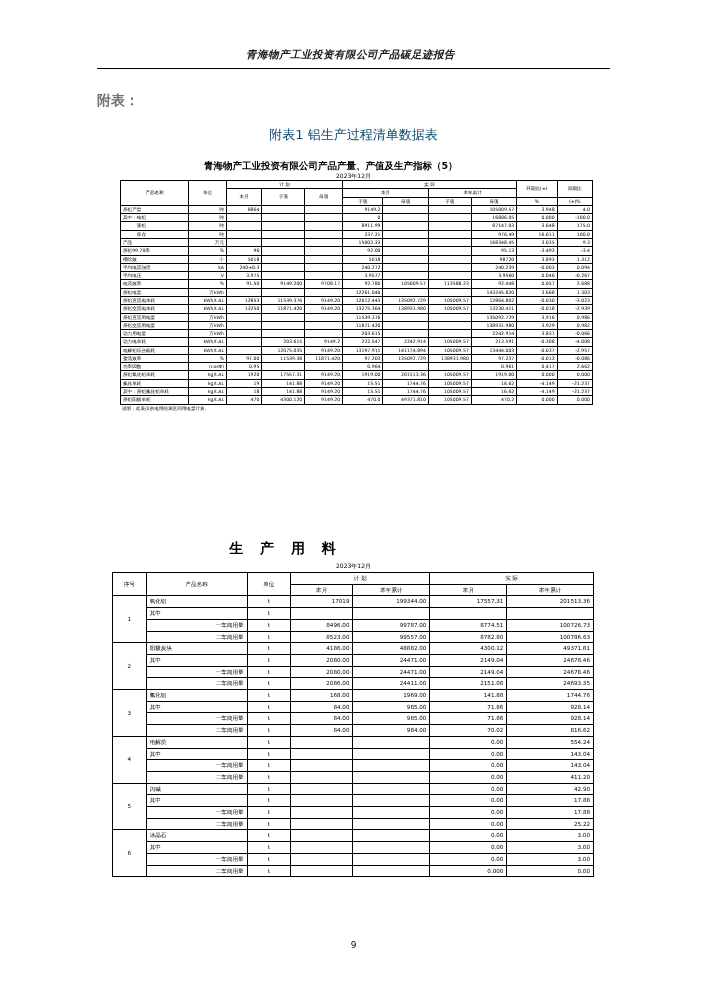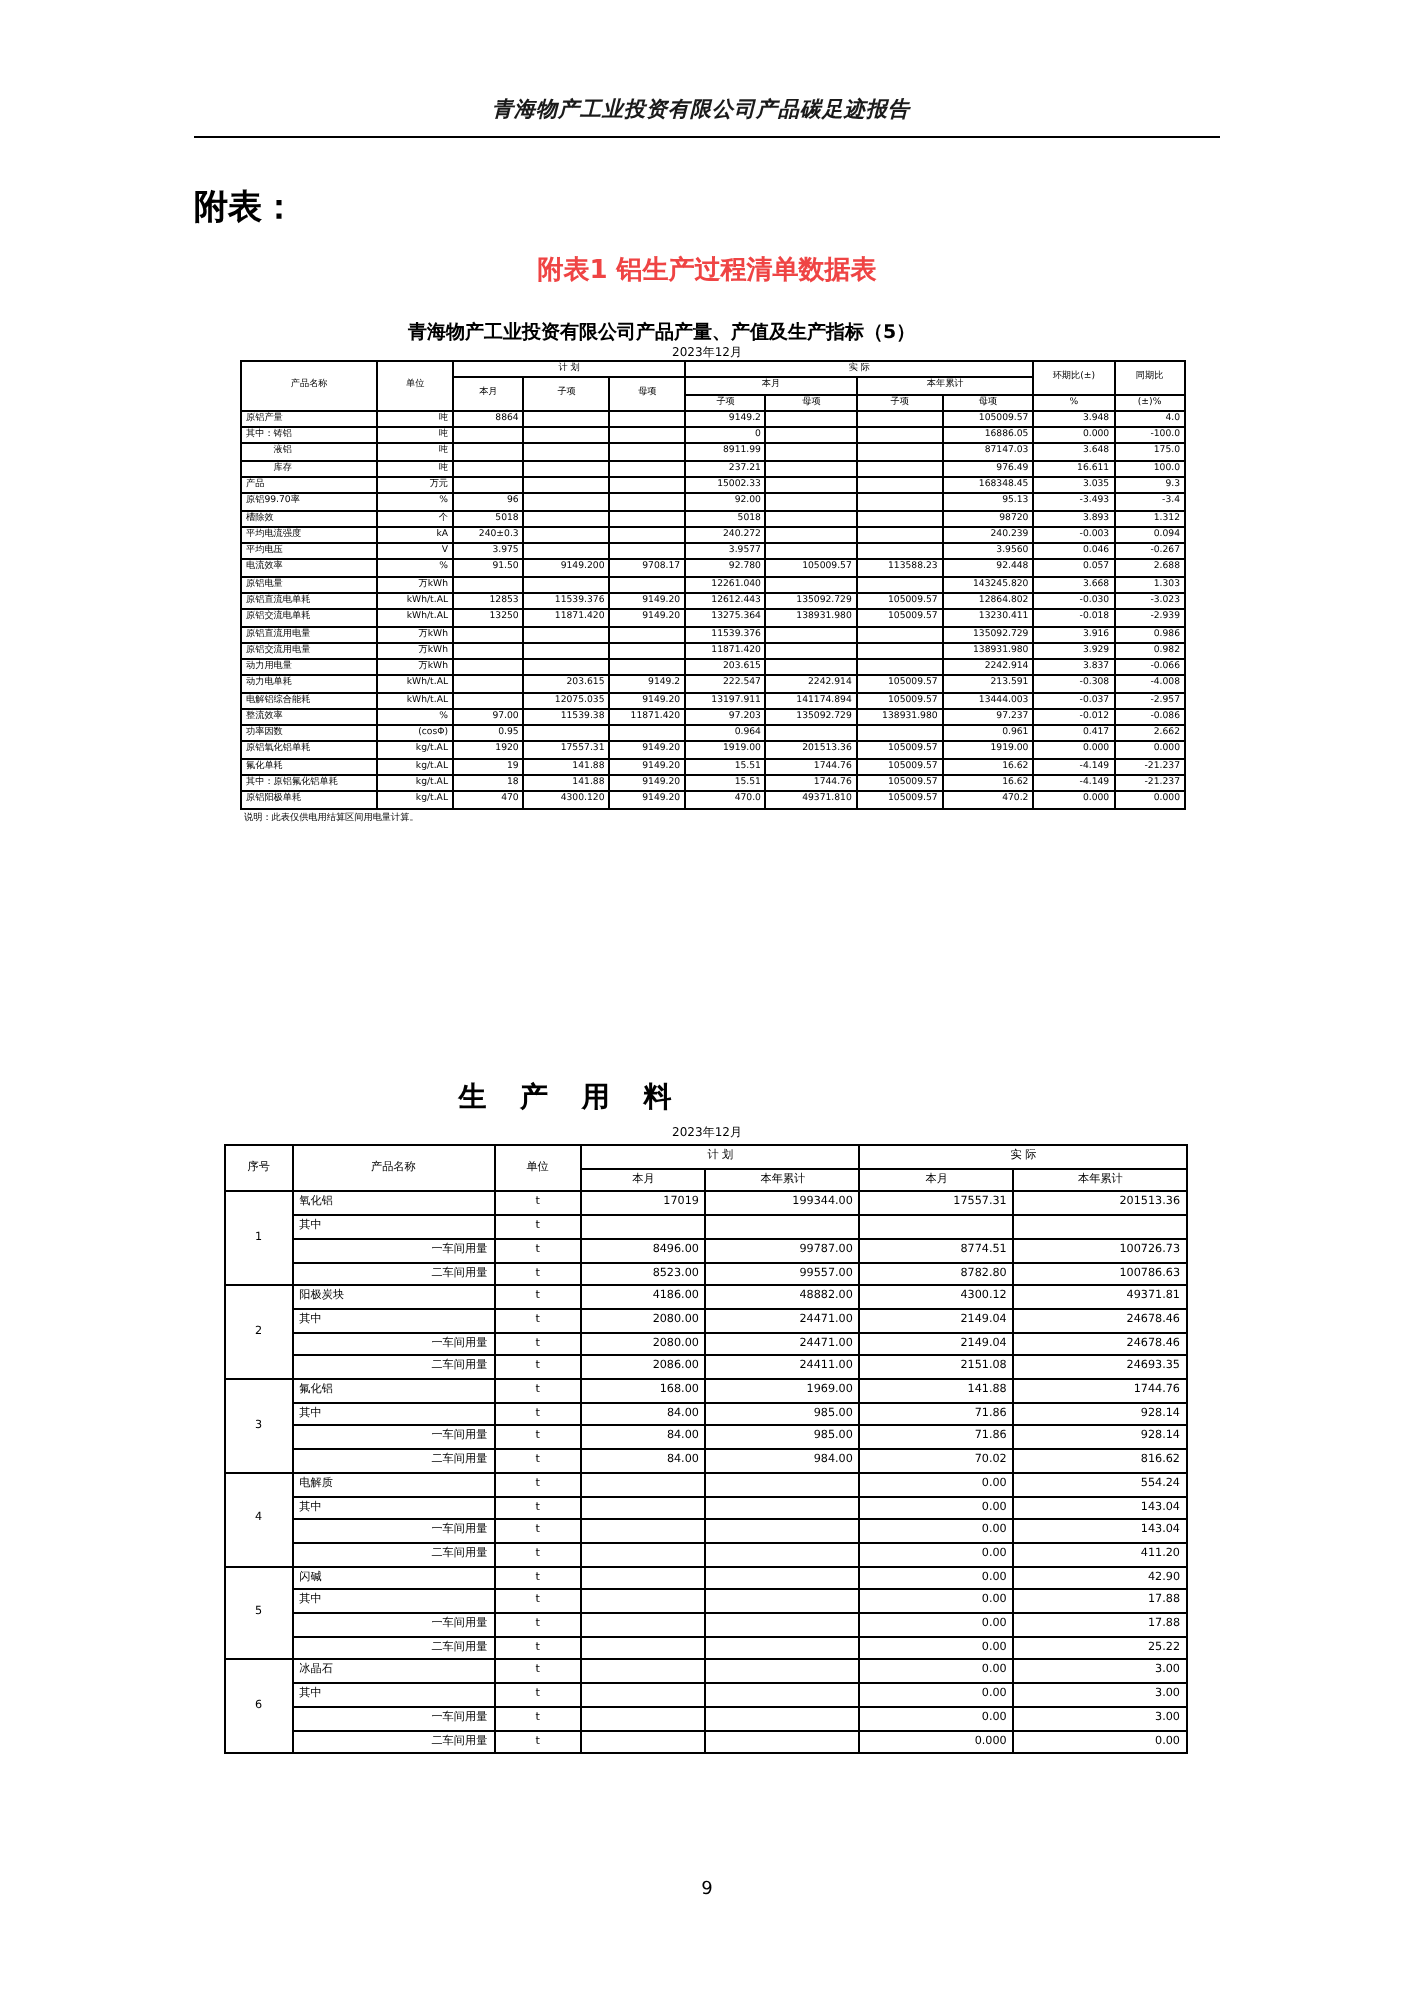--- a/index.html
+++ b/index.html
@@ -34,33 +34,33 @@
     position: absolute;
     top: 68px;
     left: 97px;
     width: 513px;
     border-top: 1px solid #000;
   }
   .attach-label {
     position: absolute;
     top: 92px;
     left: 97px;
-    font-size: 17px;
+    font-size: 14px;
     font-weight: bold;
-    color: #000000;
+    color: #737373;
   }
   .table1-title {
     position: absolute;
     top: 126px;
     left: 0;
     width: 707px;
     text-align: center;
     font-size: 13px;
-    font-weight: bold;
-    color: #ef4444;
+    font-weight: normal;
+    color: #0c4a6e;
   }
   .sub-title {
     position: absolute;
     top: 160px;
     left: 204px;
     font-size: 9.5px;
     font-weight: bold;
     color: #000;
   }
   .sub-date {

